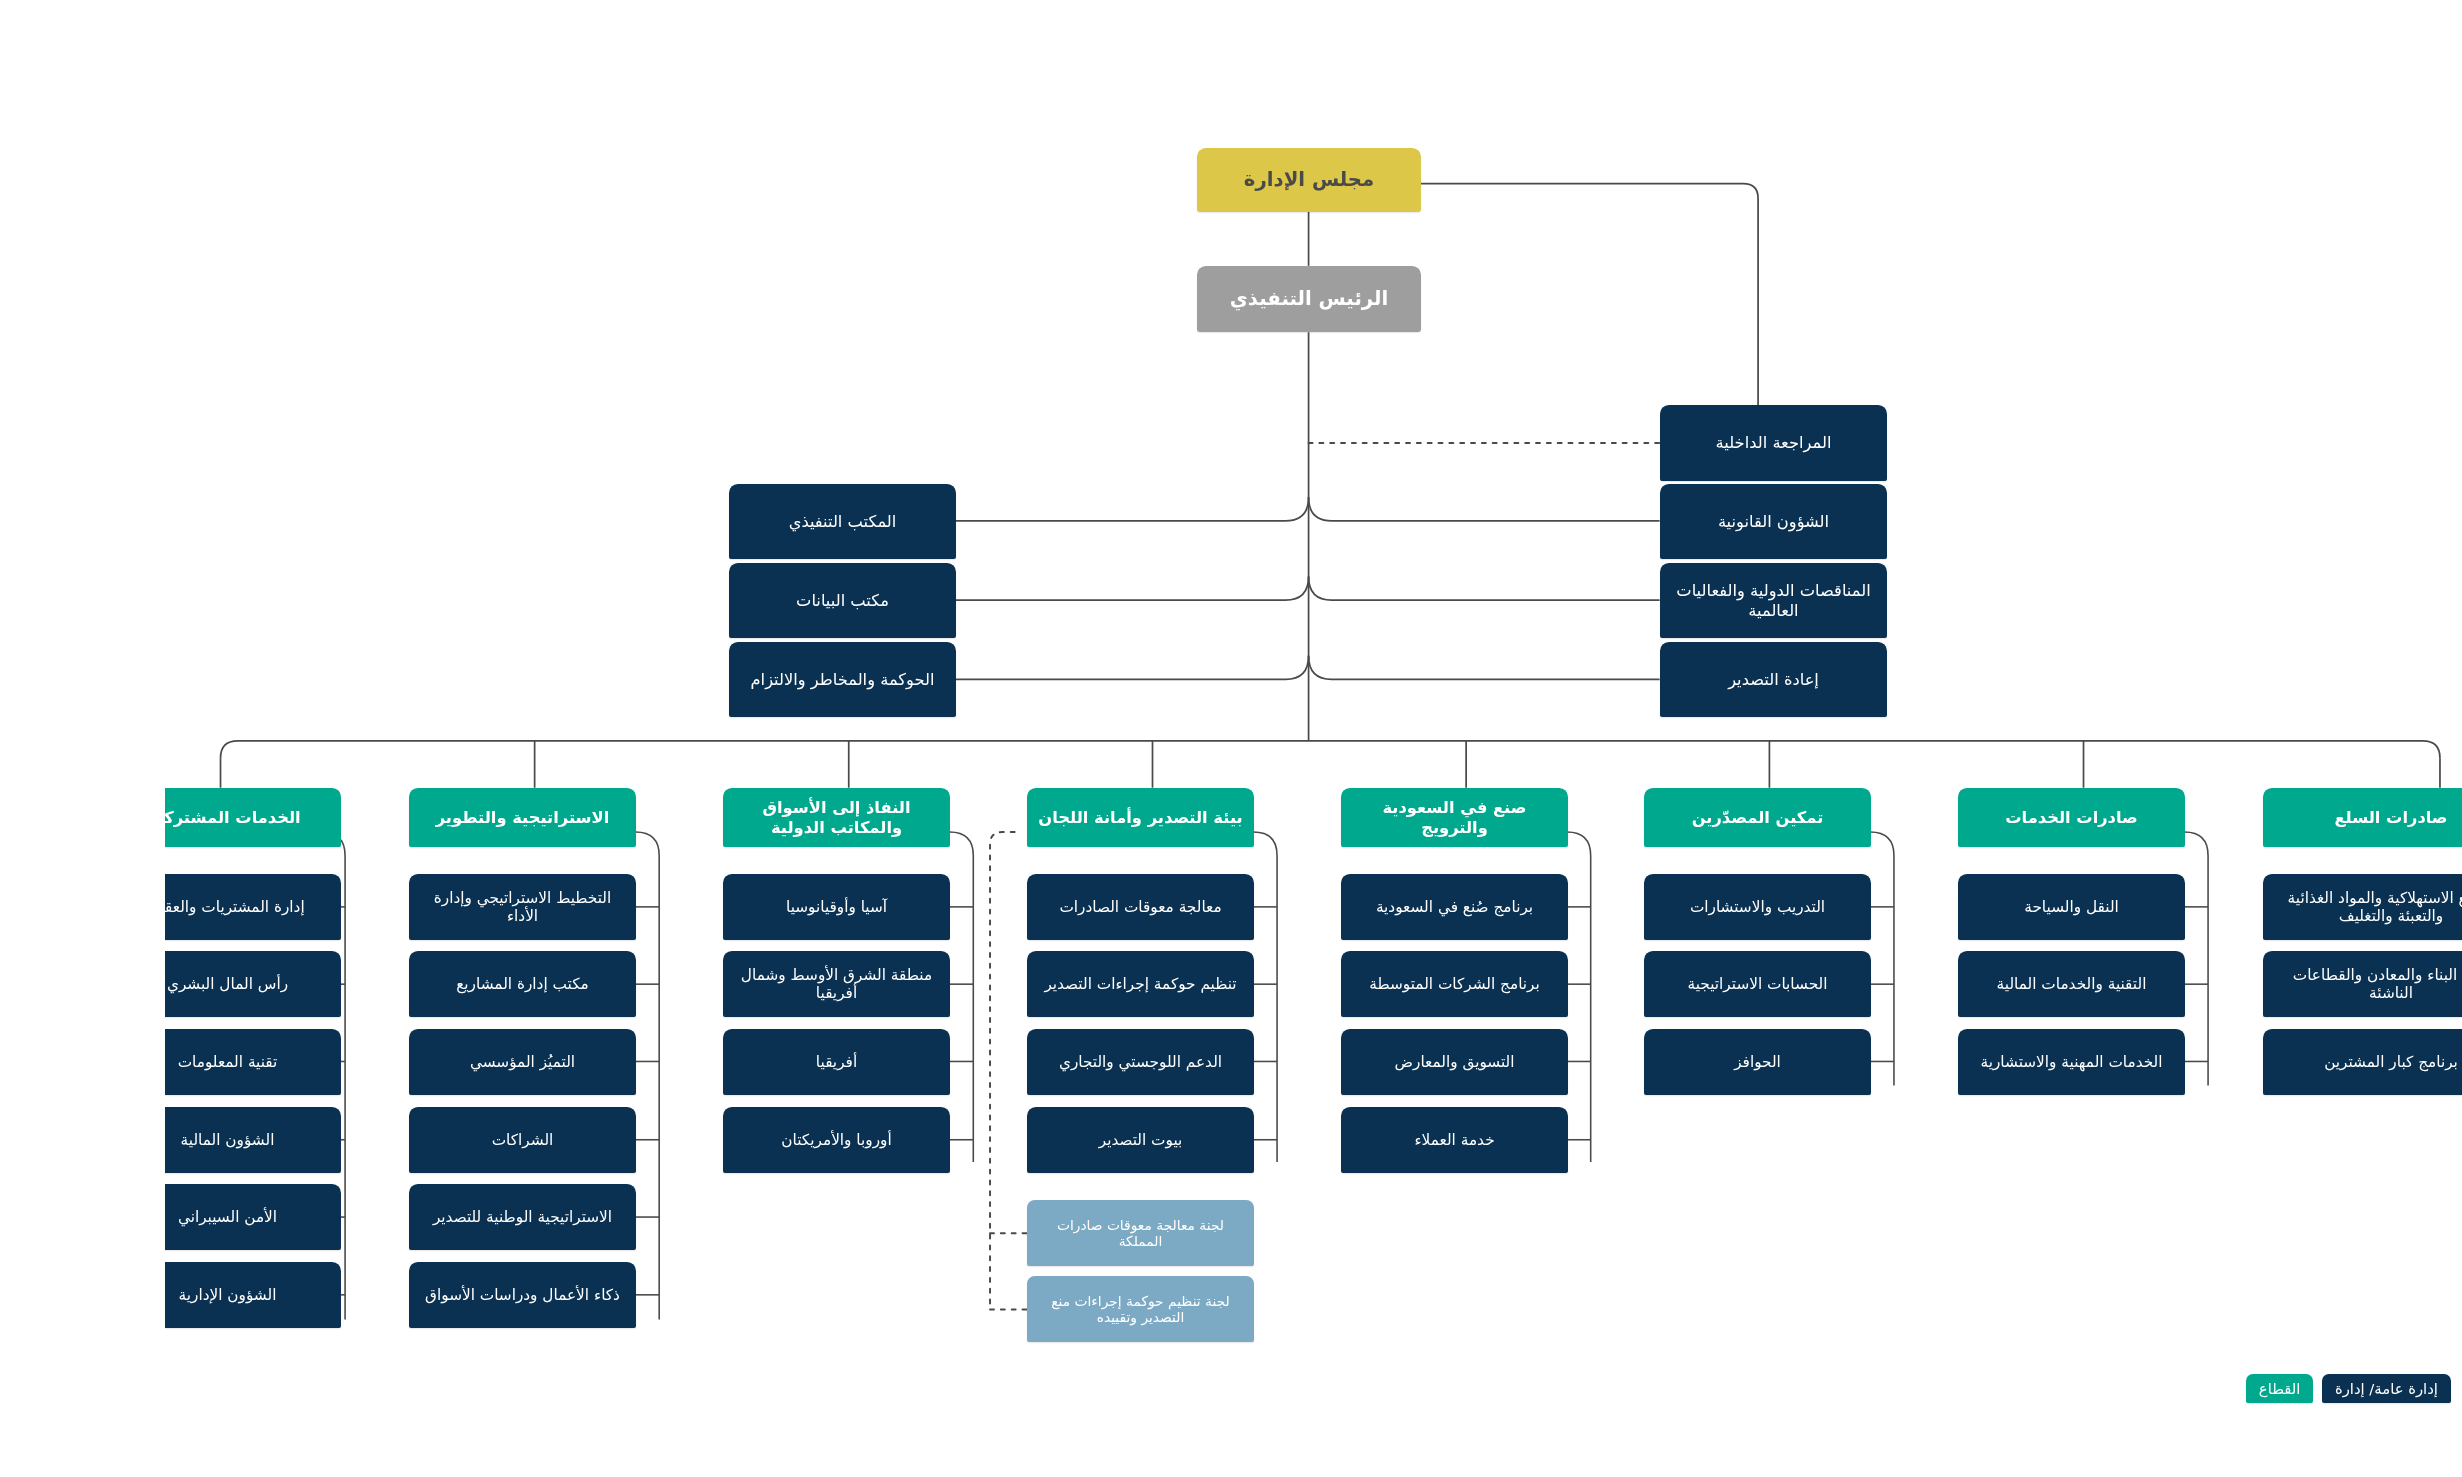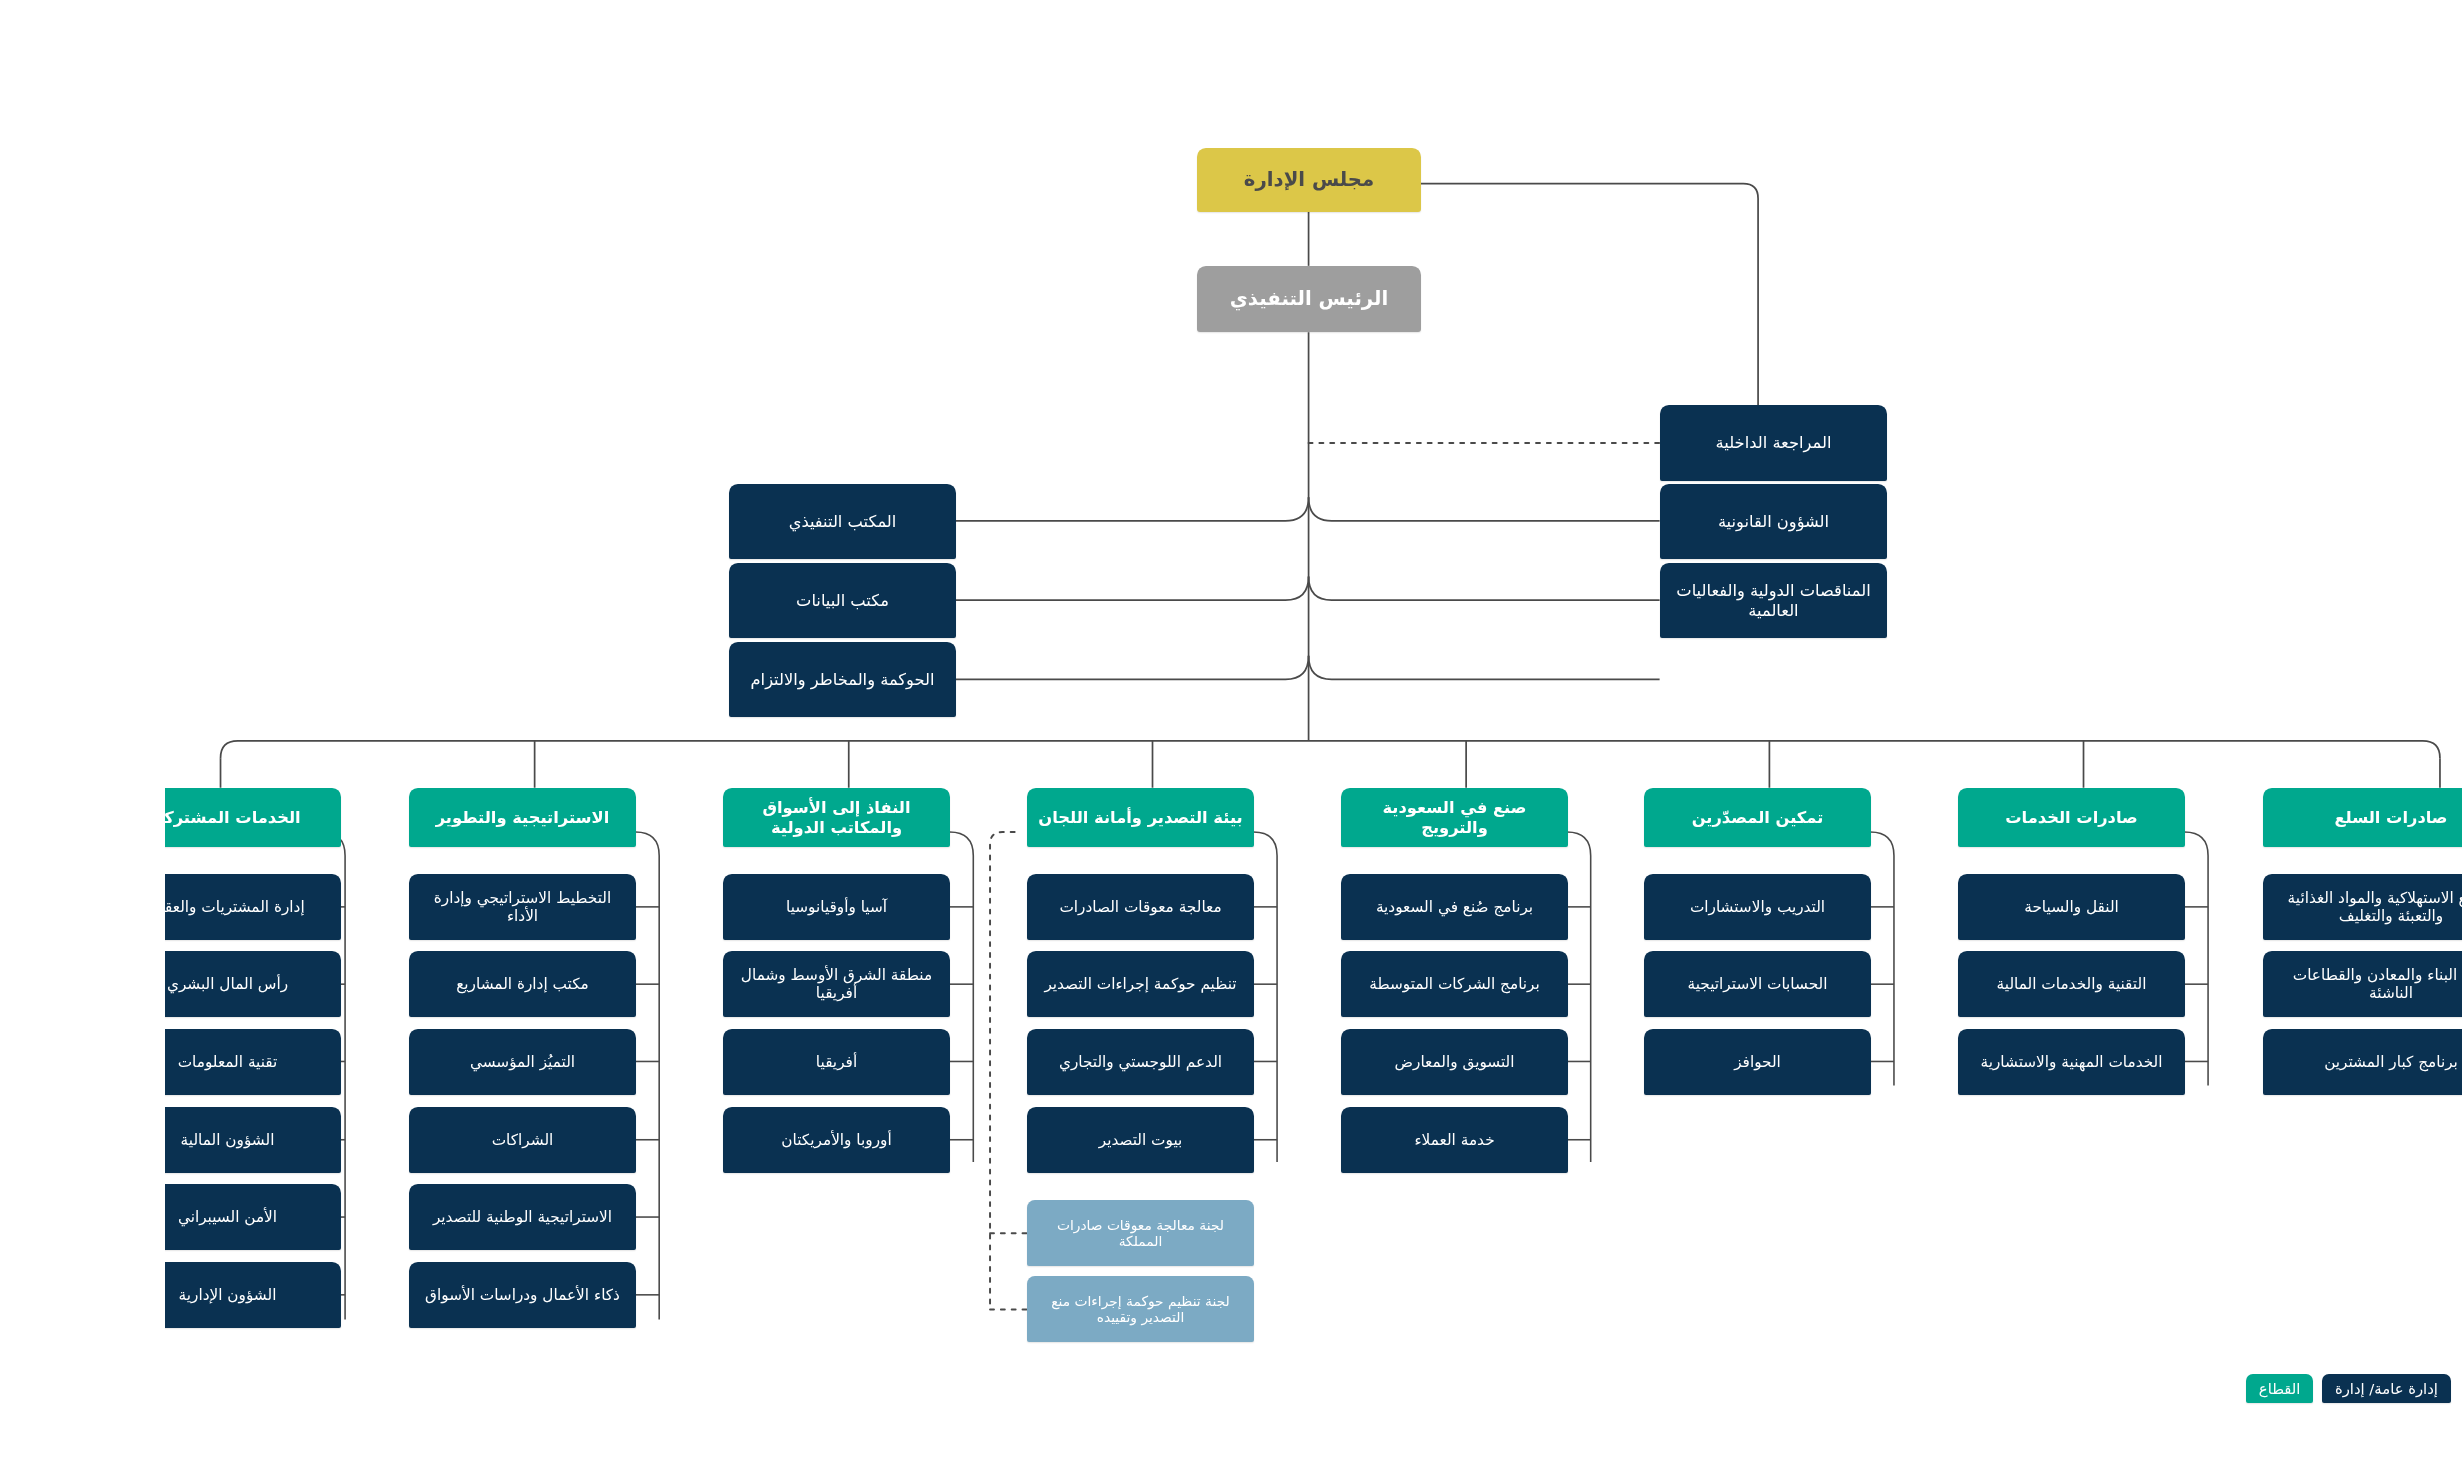--- a/index.html
+++ b/index.html
@@ -138,20 +138,23 @@
 
   <div class="node n-dept staff" style="left:1660px;top:405px;width:227px;height:76px;">
     <span>المراجعة الداخلية</span>
   </div>
   <div class="node n-dept staff" style="left:1660px;top:484px;width:227px;height:75px;">
     <span>الشؤون القانونية</span>
   </div>
   <div class="node n-dept staff" style="left:1660px;top:563px;width:227px;height:75px;">
     <span>المناقصات الدولية والفعاليات العالمية</span>
   </div>
+  <div class="node n-dept staff" style="left:1660px;top:642px;width:227px;height:75px;">
+    <span>إعادة التصدير</span>
+  </div>
 
   <div class="node n-dept staff" style="left:729px;top:484px;width:227px;height:75px;">
     <span>المكتب التنفيذي</span>
   </div>
   <div class="node n-dept staff" style="left:729px;top:563px;width:227px;height:75px;">
     <span>مكتب البيانات</span>
   </div>
   <div class="node n-dept staff" style="left:729px;top:642px;width:227px;height:75px;">
     <span>الحوكمة والمخاطر والالتزام</span>
   </div>

